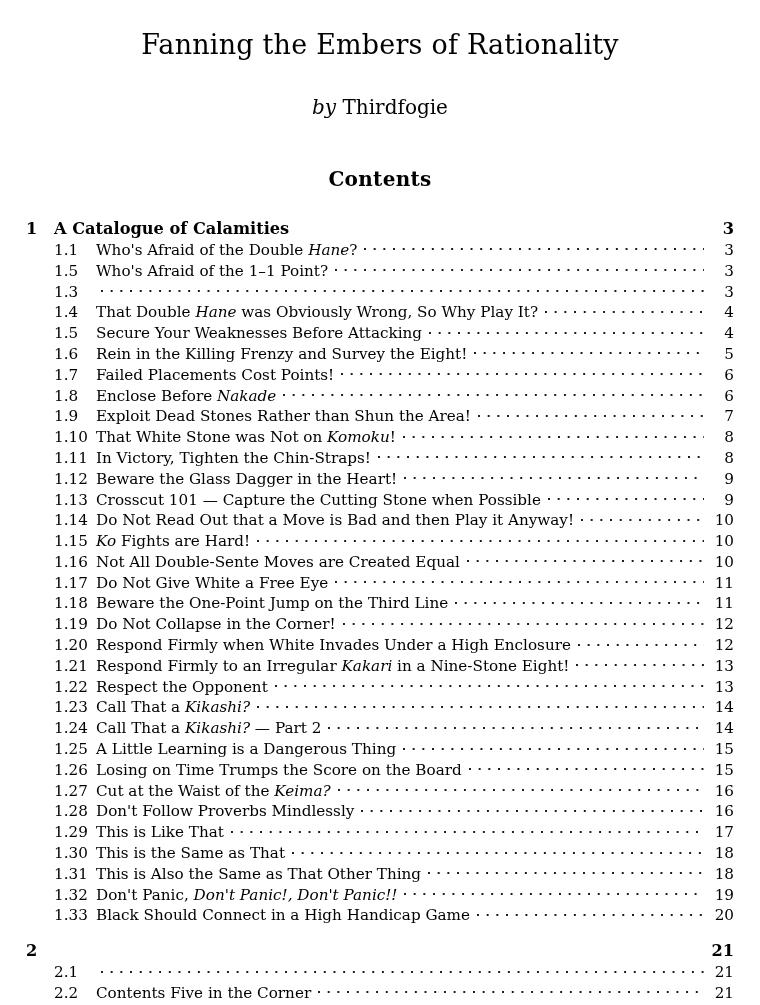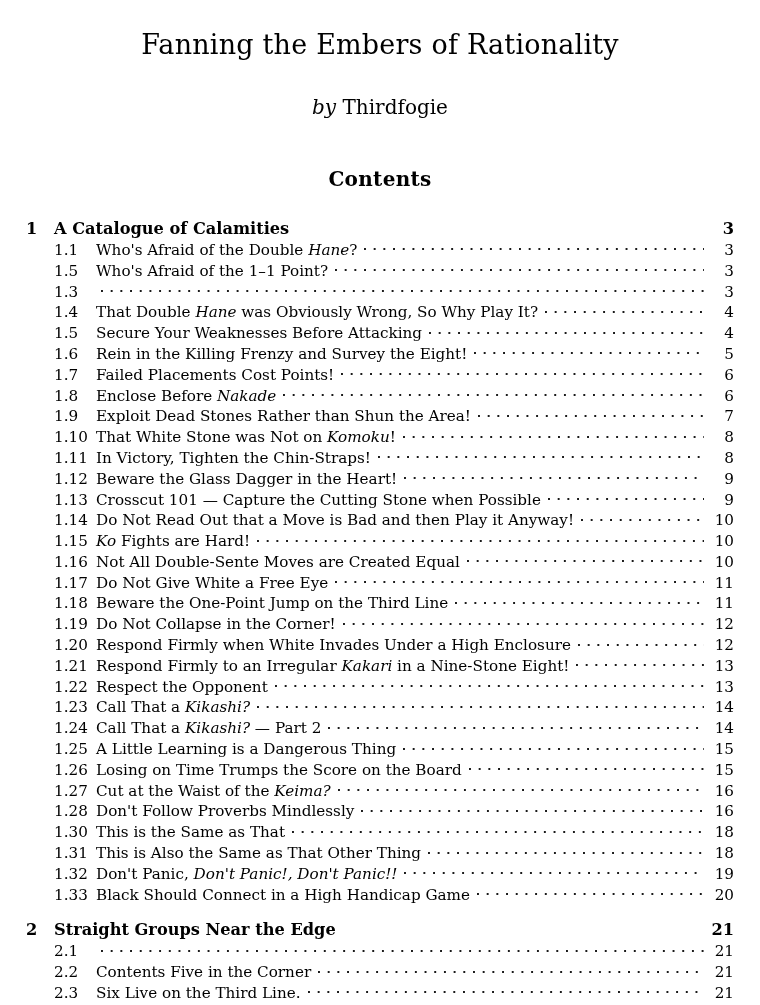--- a/index.html
+++ b/index.html
@@ -375,20 +375,28 @@
       </div>
       <div class="toc-row section">
         <span class="num">1.28</span>
         <span class="title"><span>Don't Follow Proverbs Mindlessly</span></span>
         <span class="leader">
           <span class="dots"></span>
         </span>
         <span class="pageno">16</span>
       </div>
       <div class="toc-row section">
+        <span class="num">1.29</span>
+        <span class="title"><span>This is Like That</span></span>
+        <span class="leader">
+          <span class="dots"></span>
+        </span>
+        <span class="pageno">17</span>
+      </div>
+      <div class="toc-row section">
         <span class="num">1.30</span>
         <span class="title"><span>This is the Same as That</span></span>
         <span class="leader">
           <span class="dots"></span>
         </span>
         <span class="pageno">18</span>
       </div>
       <div class="toc-row section">
         <span class="num">1.31</span>
         <span class="title"><span>This is Also the Same as That Other Thing</span></span>
@@ -408,21 +416,20 @@
       <div class="toc-row section">
         <span class="num">1.33</span>
         <span class="title"><span>Black Should Connect in a High Handicap Game</span></span>
         <span class="leader">
           <span class="dots"></span>
         </span>
         <span class="pageno">20</span>
       </div>
       <div class="toc-row chapter">
         <span class="num">2</span>
-        <span class="title"><span>Straight Groups Near the Edge</span></span>
         <span class="leader">
           <span class="dots"></span>
         </span>
         <span class="pageno">21</span>
       </div>
       <div class="toc-row section">
         <span class="num">2.1</span>
         <span class="leader">
           <span class="dots"></span>
         </span>

